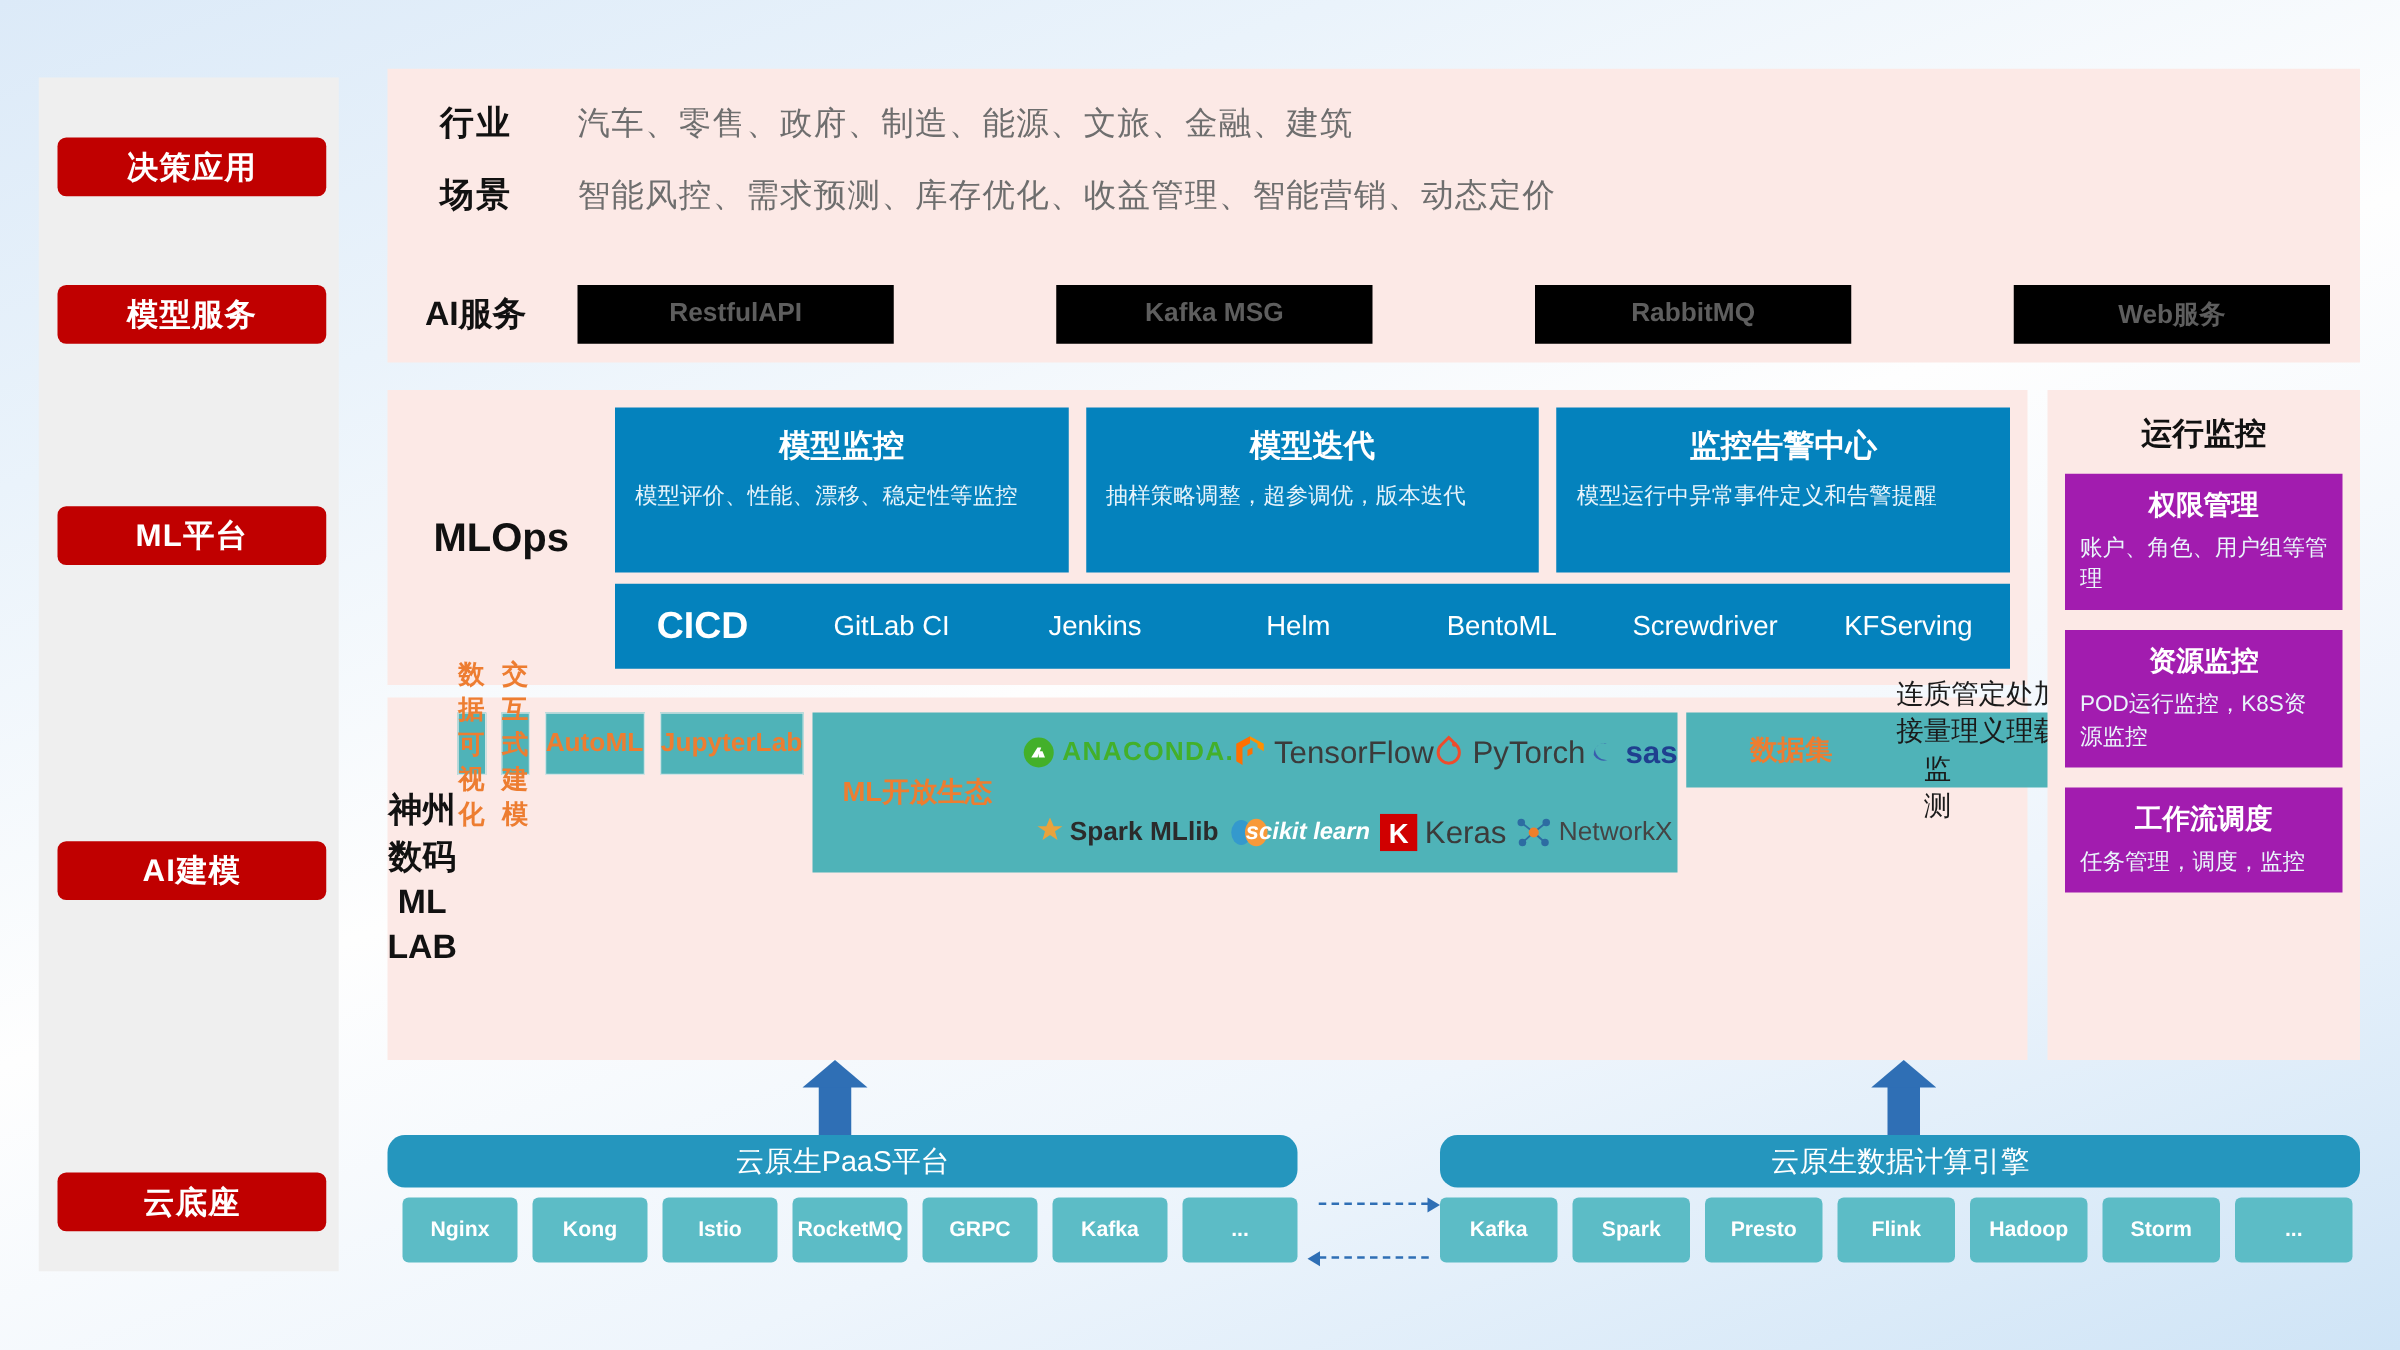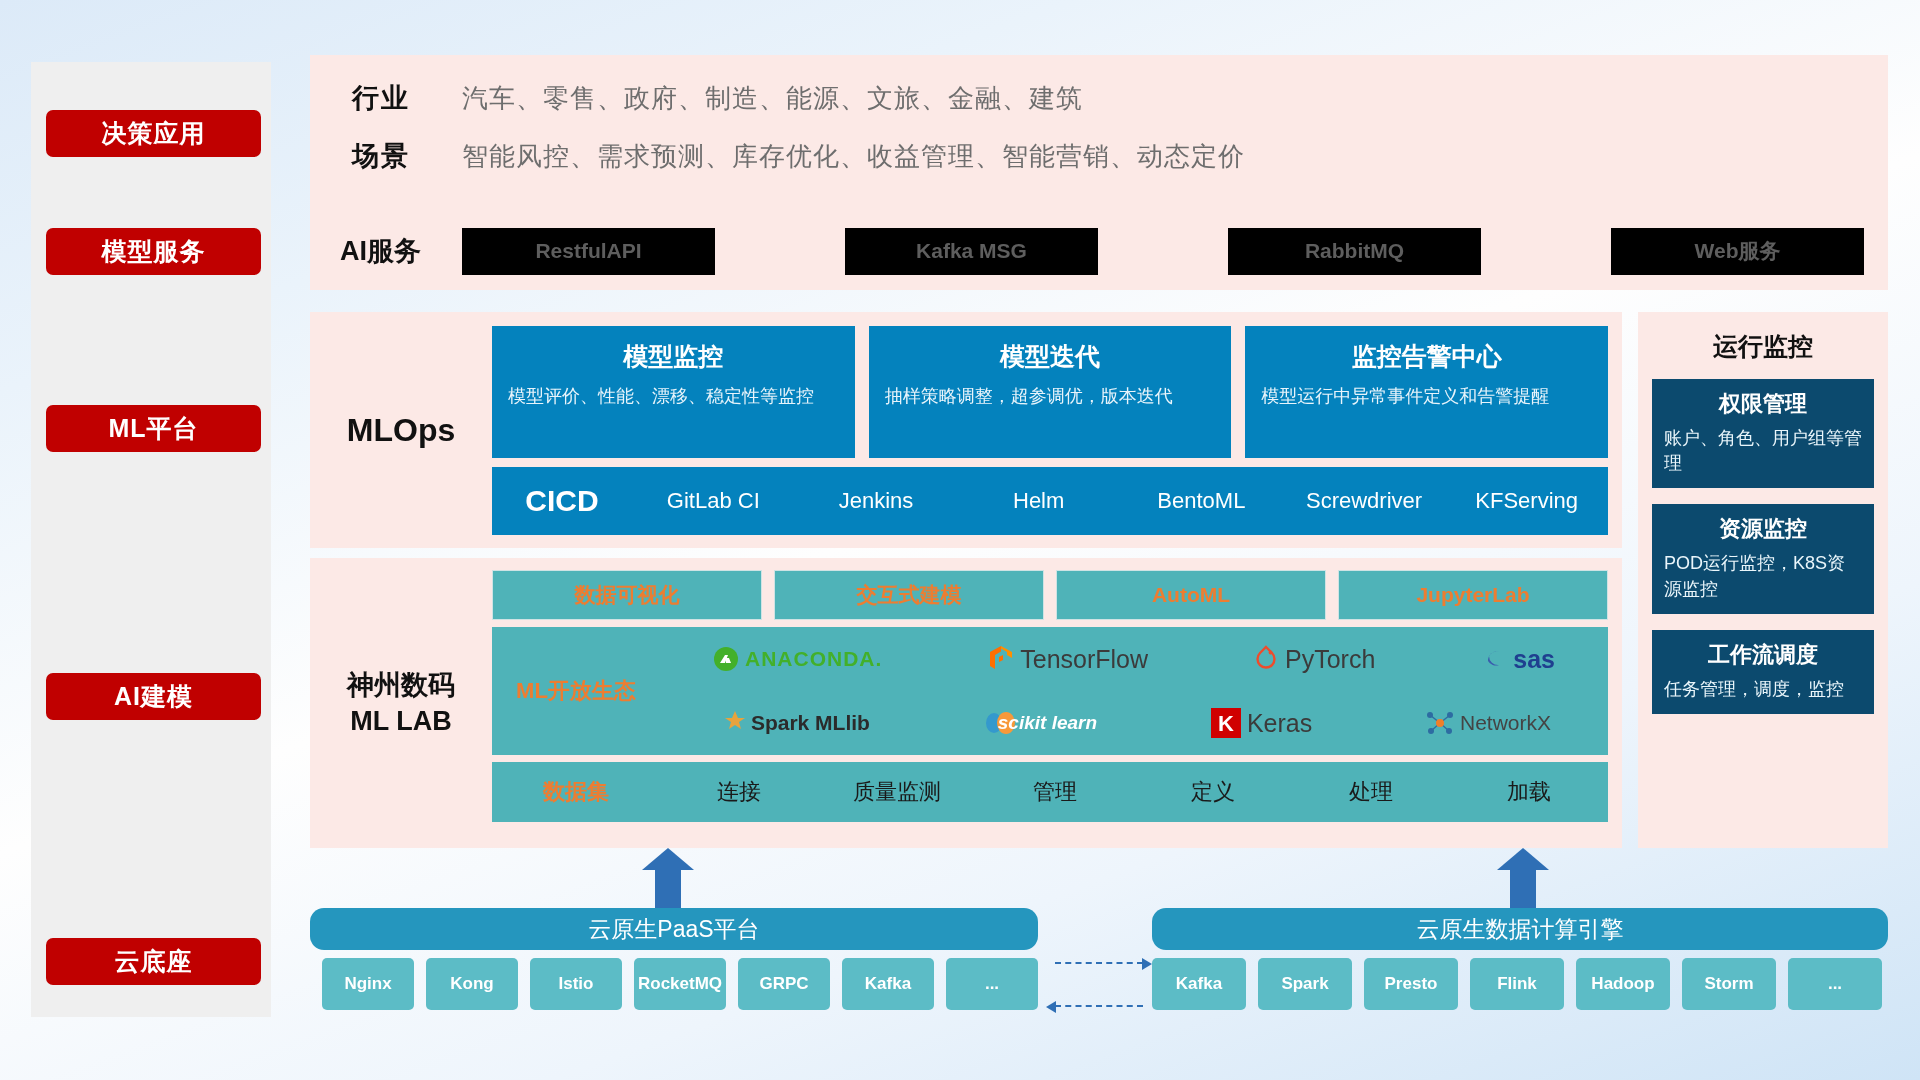--- a/index.html
+++ b/index.html
@@ -69,21 +69,21 @@
     flex:1; font-size:22px; text-align:center; line-height:1.25;
     overflow-wrap:anywhere; padding:0 4px;
   }
 
   
   .lab { left:310px; top:558px; width:1312px; height:290px; display:flex; }
   .lab .lbl {
     width:182px; display:flex; align-items:center; justify-content:center;
     text-align:center; font-size:27px; font-weight:bold; color:#111; line-height:1.35;
   }
-  .labmain { flex:1; padding:12px 14px 24px 0; display:flex; flex-direction:column; gap:7px; }
+  .labmain { flex:1; padding:12px 14px 24px 0; display:flex; gap:7px; }
   .toolrow { display:flex; gap:12px; height:50px; }
   .tool {
     flex:1; background:#4fb3b8; border:1px solid #cfe3e4;
     display:flex; align-items:center; justify-content:center;
     color:#ed7d31; font-size:21px; font-weight:bold;
   }
   .eco { background:#4fb3b8; display:flex; height:128px; }
   .eco .ecolbl {
     width:168px; display:flex; align-items:center; justify-content:center;
     color:#ed7d31; font-size:22px; font-weight:bold;
@@ -91,21 +91,21 @@
   .ecologos { flex:1; display:flex; flex-direction:column; justify-content:center; }
   .logorow { display:flex; align-items:center; justify-content:space-around; height:64px; }
   .dsrow { background:#4fb3b8; height:60px; display:flex; align-items:center; }
   .dsrow .dslbl { width:168px; text-align:center; color:#ed7d31; font-size:22px; font-weight:bold; }
   .dsrow .dsitems { flex:1; display:flex; }
   .dsrow .dsitems span { flex:1; text-align:center; color:#1a1a1a; font-size:22px; }
 
   
   .rightcol { left:1638px; top:312px; width:250px; height:536px; padding:10px 14px 0 14px; }
   .rightcol h3 { text-align:center; font-size:25px; font-weight:bold; color:#111; margin:8px 0 16px; }
-  .rcard { background:#0c4a6e; color:#fff; padding:10px 12px 12px; margin-bottom:16px; }
+  .rcard { background:#a21caf; color:#fff; padding:10px 12px 12px; margin-bottom:16px; }
   .rcard h5 { text-align:center; font-size:22px; font-weight:bold; margin-bottom:7px; }
   .rcard p { font-size:18px; line-height:1.4; color:#eaf6fb; }
 
   
   .cloudbar {
     position:absolute; background:#2596be; color:#fff;
     display:flex; align-items:center; justify-content:center;
     font-size:23px; height:42px;border-radius:14px;
   }
   .cb-left { left:310px; top:908px; width:728px; }

